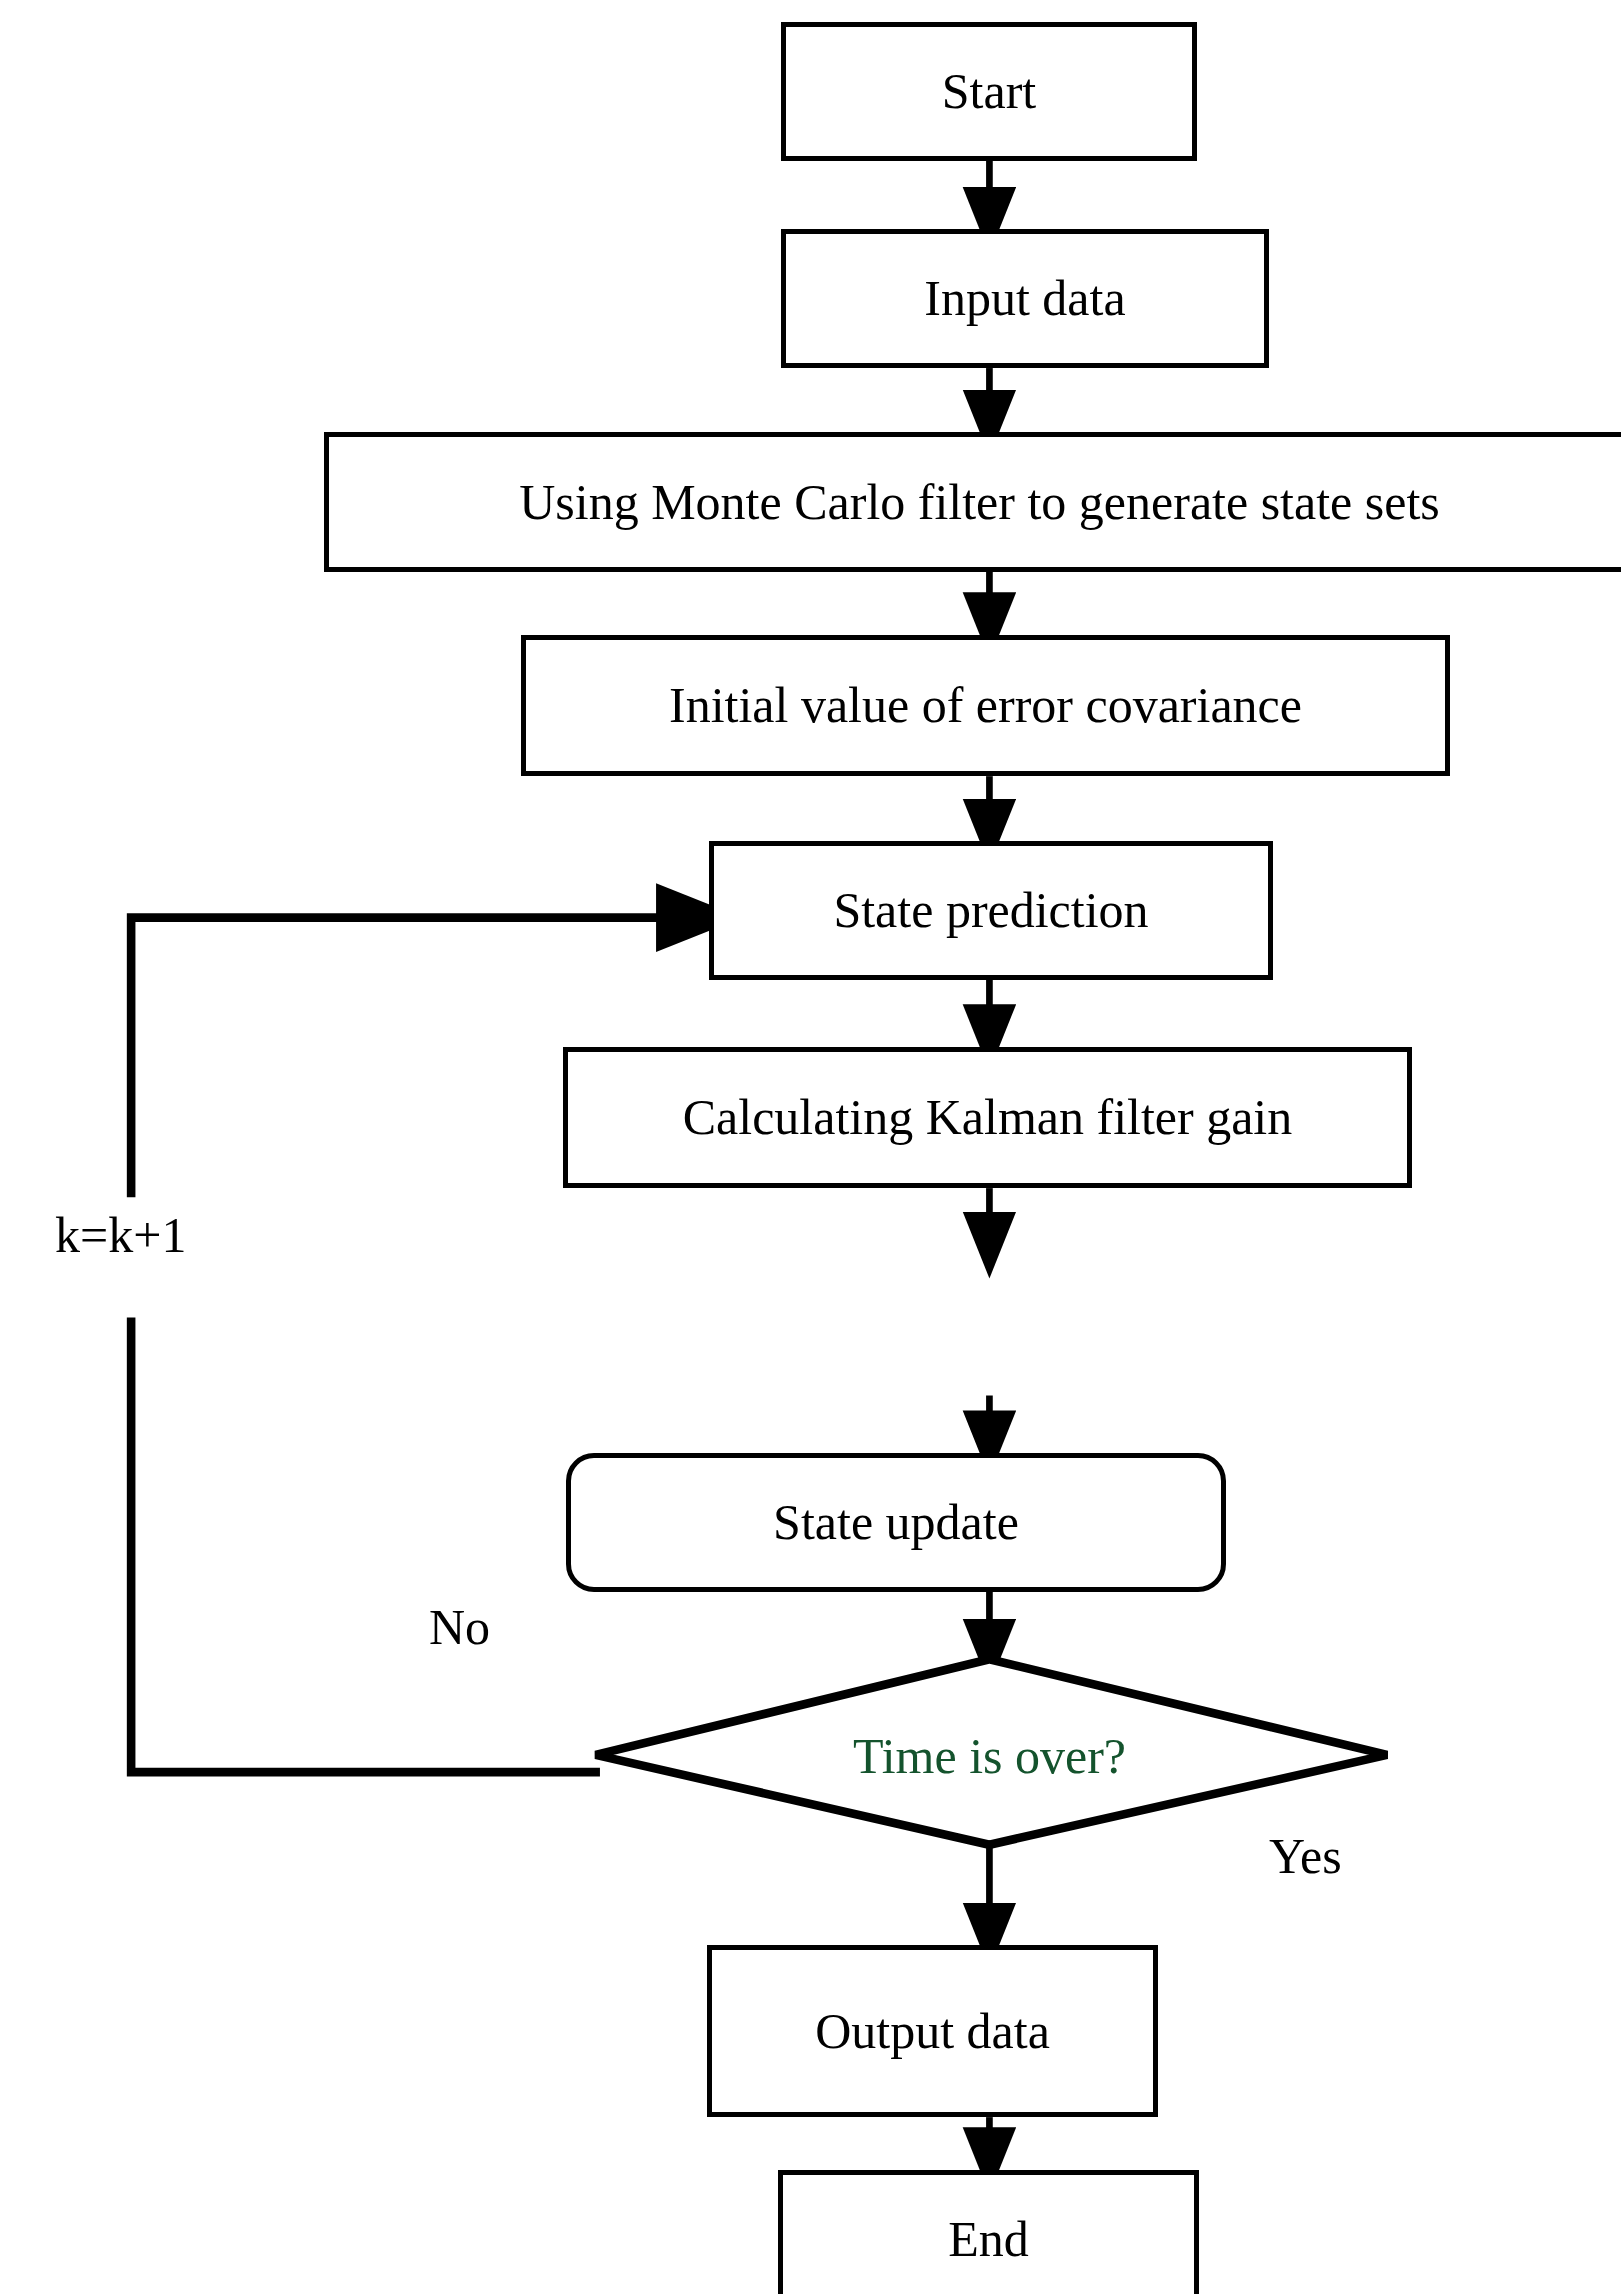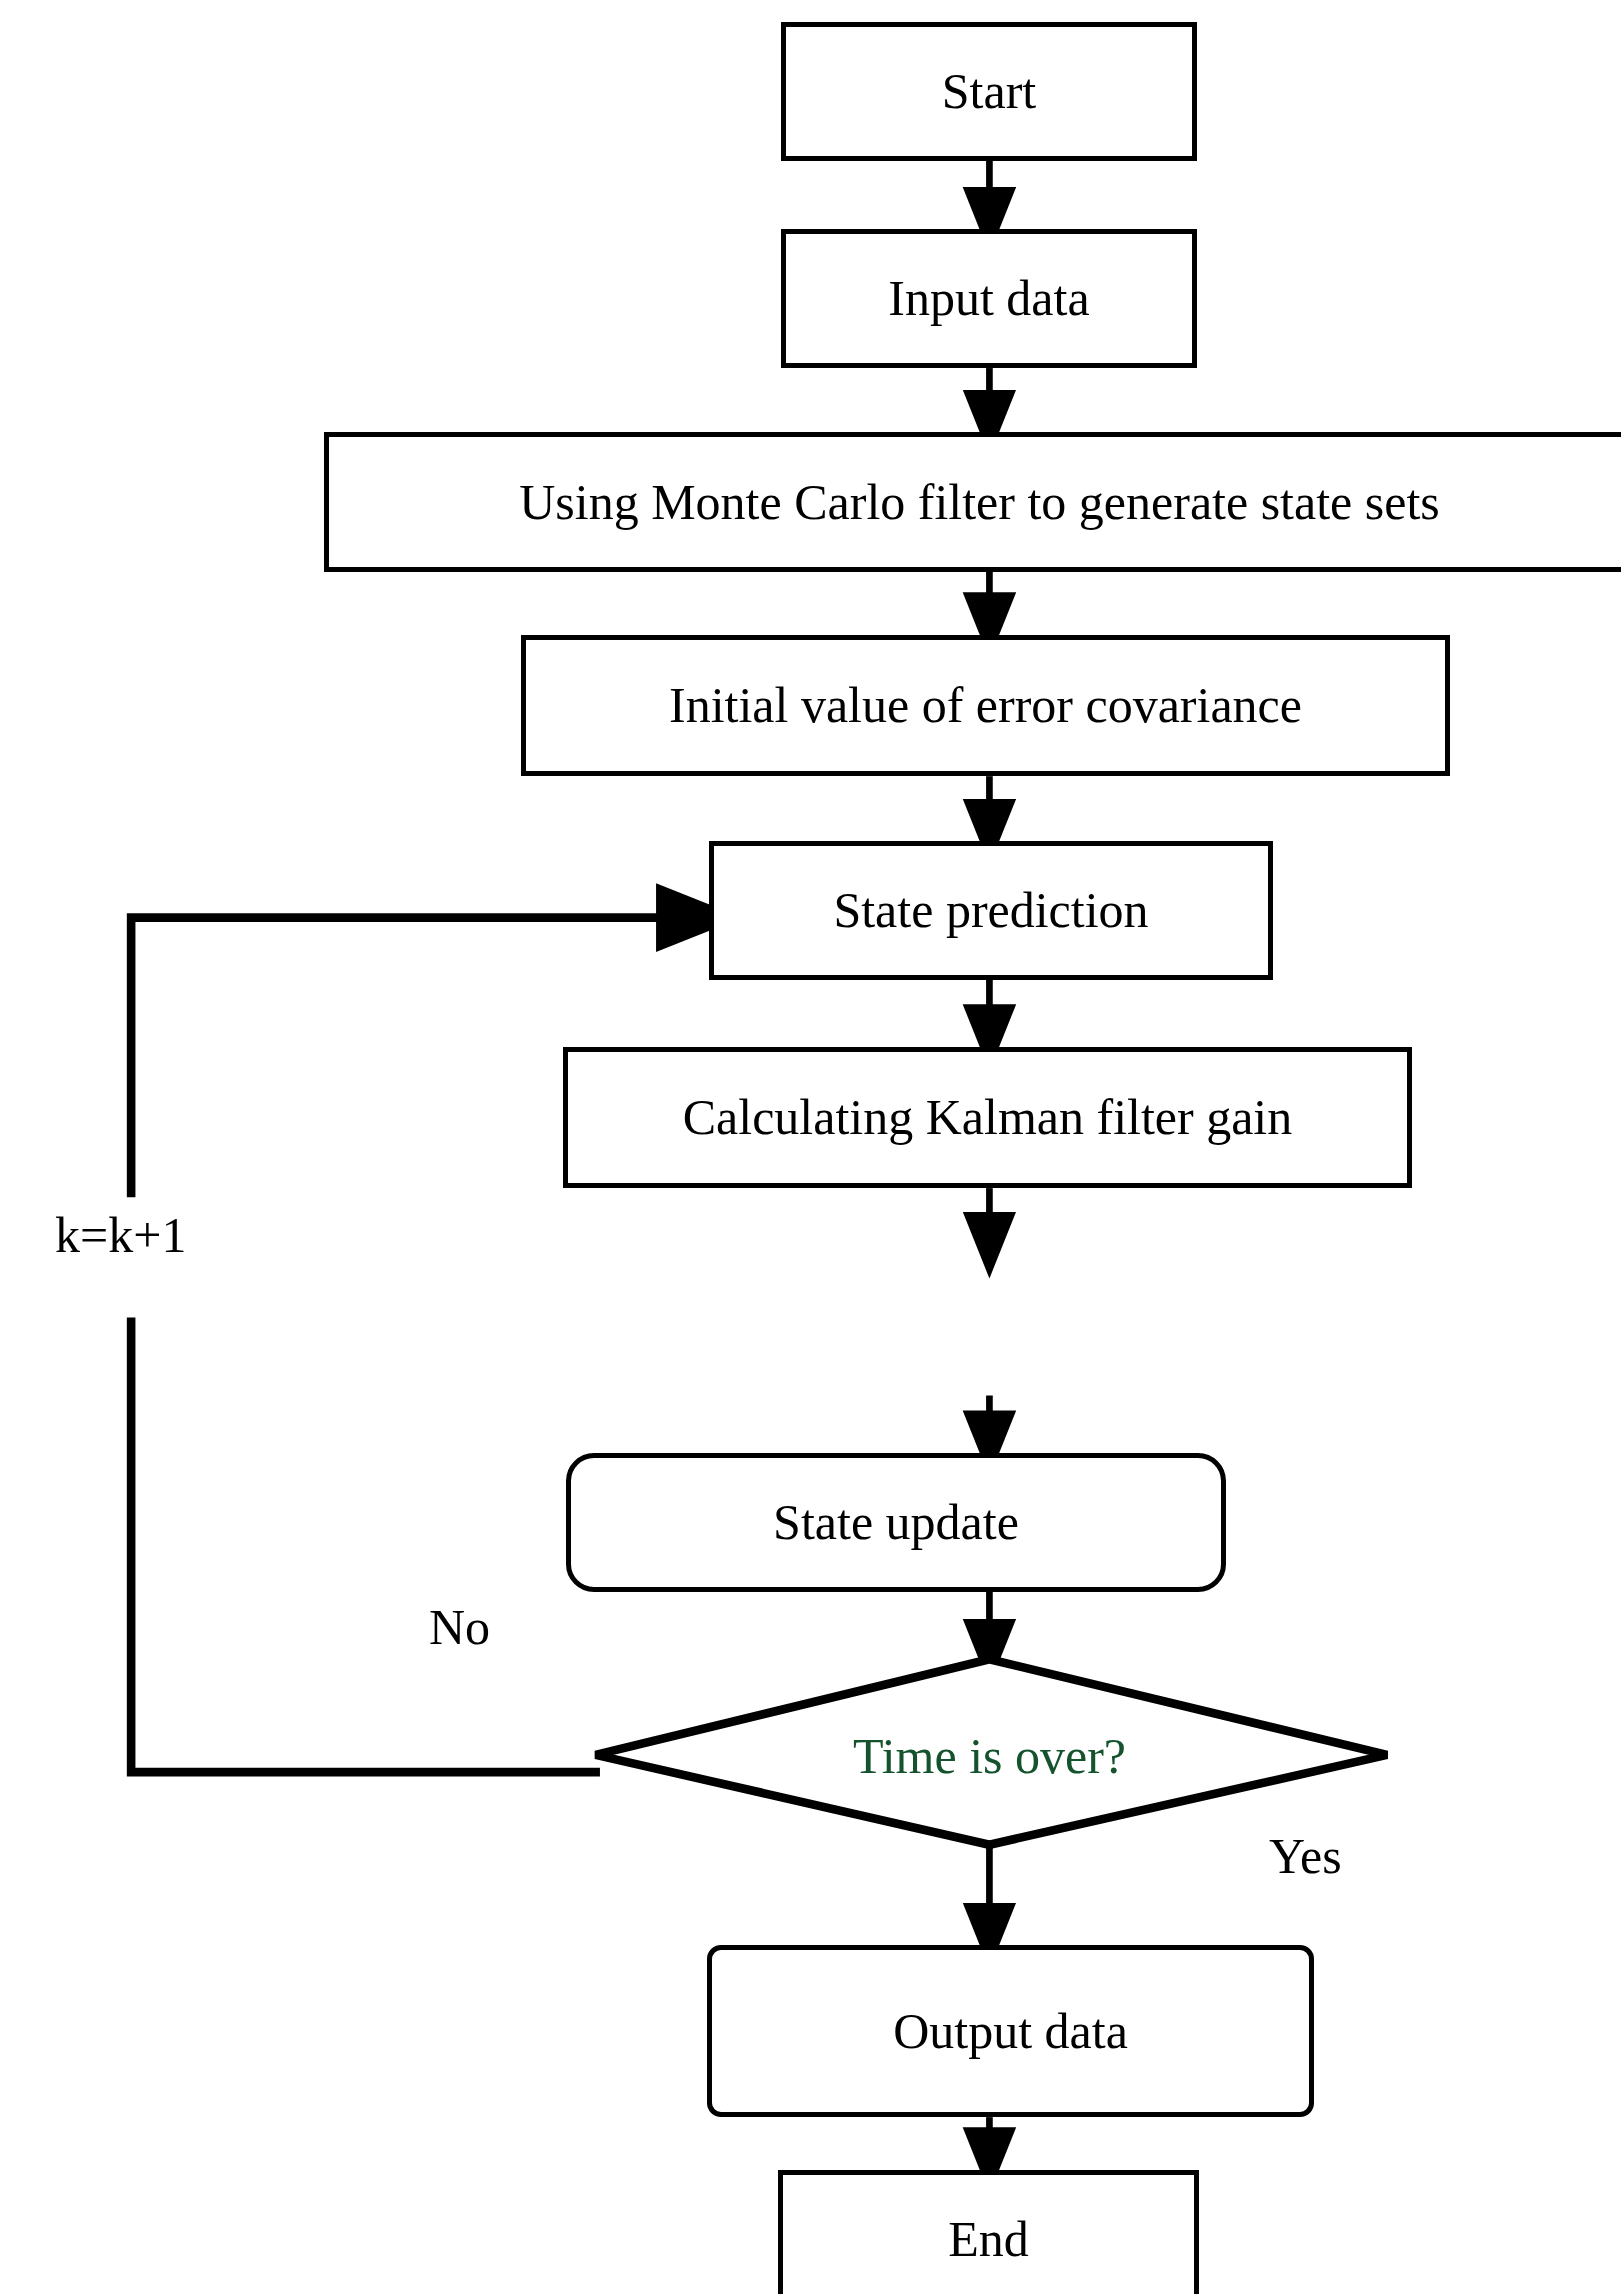--- a/index.html
+++ b/index.html
@@ -93,21 +93,21 @@
     <polygon points="1008,1736 1424,1836 1008,1930 596,1836" fill="#ffffff" stroke="#000000" stroke-width="9" stroke-linejoin="miter"></polygon>
 
     <polyline points="596,1854 110,1854 110,1383" fill="none" stroke="#000000" stroke-width="9" stroke-linecap="square"></polyline>
     <polyline points="110,1248 110,960 706,960" fill="none" stroke="#000000" stroke-width="9" stroke-linecap="square" marker-end="url(#arrowhead)"></polyline>
   </svg>
 
   <div class="node" style="left:755px; top:22px; width:416px; height:139px;">
     <span class="node-label">Start</span>
   </div>
 
-  <div class="node" style="left:755px; top:229px; width:416px; height:139px;">
+  <div class="node" style="left:755px; top:229px; width:488px; height:139px;">
     <span class="node-label">Input data</span>
   </div>
 
   <div class="node" style="left:298px; top:432px; width:1311px; height:140px;">
     <span class="node-label">Using Monte Carlo filter to generate state sets</span>
   </div>
 
   <div class="node" style="left:495px; top:635px; width:929px; height:141px;">
     <span class="node-label">Initial value of error covariance</span>
   </div>
@@ -122,21 +122,21 @@
 
 
   <div class="node" style="left:540px; top:1453px; width:660px; height:139px;border-radius:28px;">
     <span class="node-label">State update</span>
   </div>
 
   <div class="decision-label" style="left:761px; top:1721px; width:405px; height:69px;">
     <span>Time is over?</span>
   </div>
 
-  <div class="node" style="left:681px; top:1945px; width:607px; height:172px;border-radius:14px;">
+  <div class="node" style="left:681px; top:1945px; width:451px; height:172px;">
     <span class="node-label">Output data</span>
   </div>
 
   <div class="node" style="left:752px; top:2170px; width:421px; height:139px;">
     <span class="node-label">End</span>
   </div>
 
   <div class="edge-label" style="left:29px; top:1210px;">k=k+1</div>
 
   <div class="edge-label" style="left:403px; top:1602px;">No</div>

